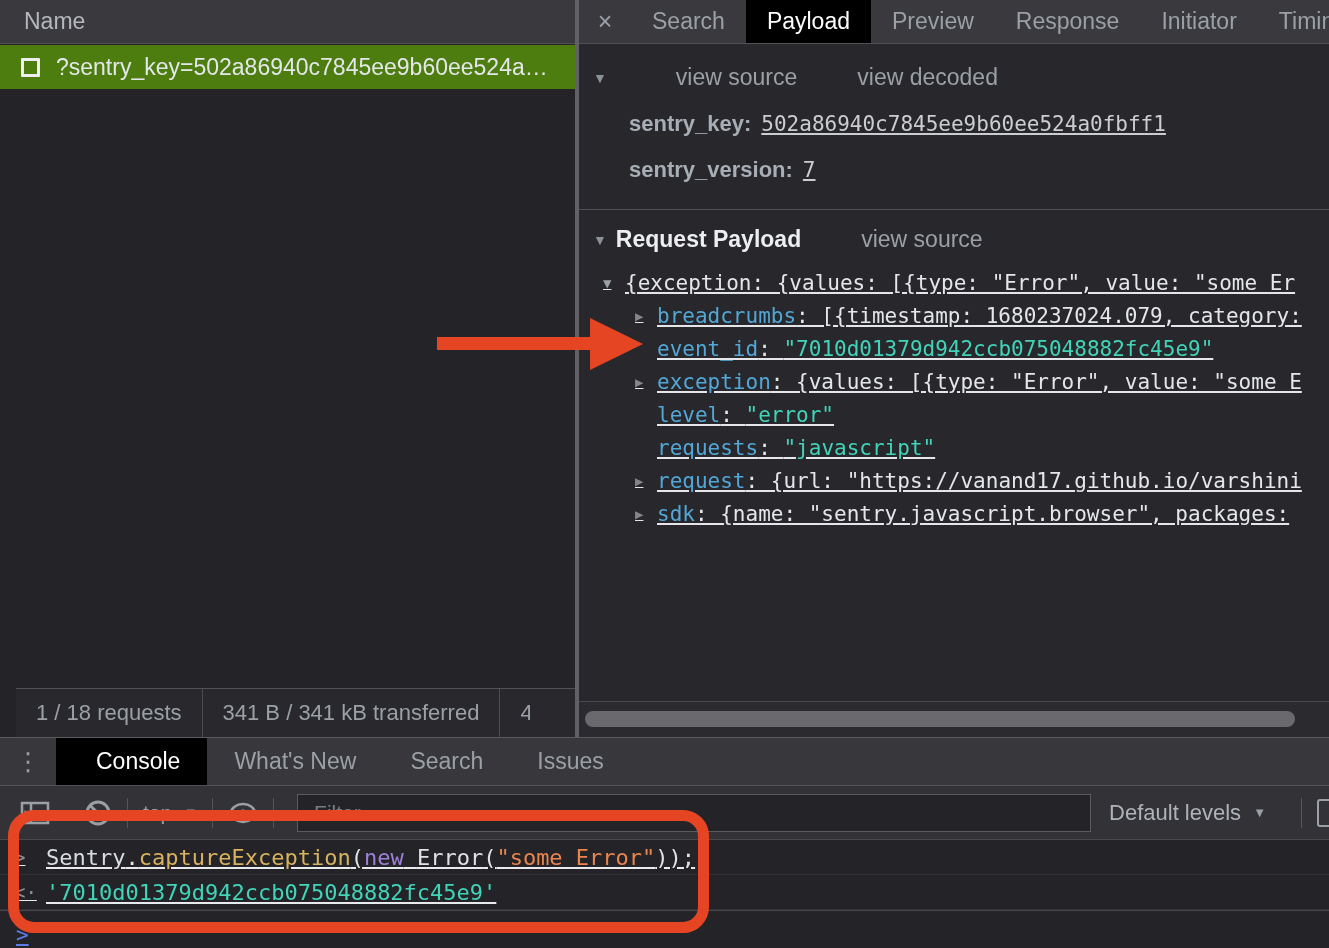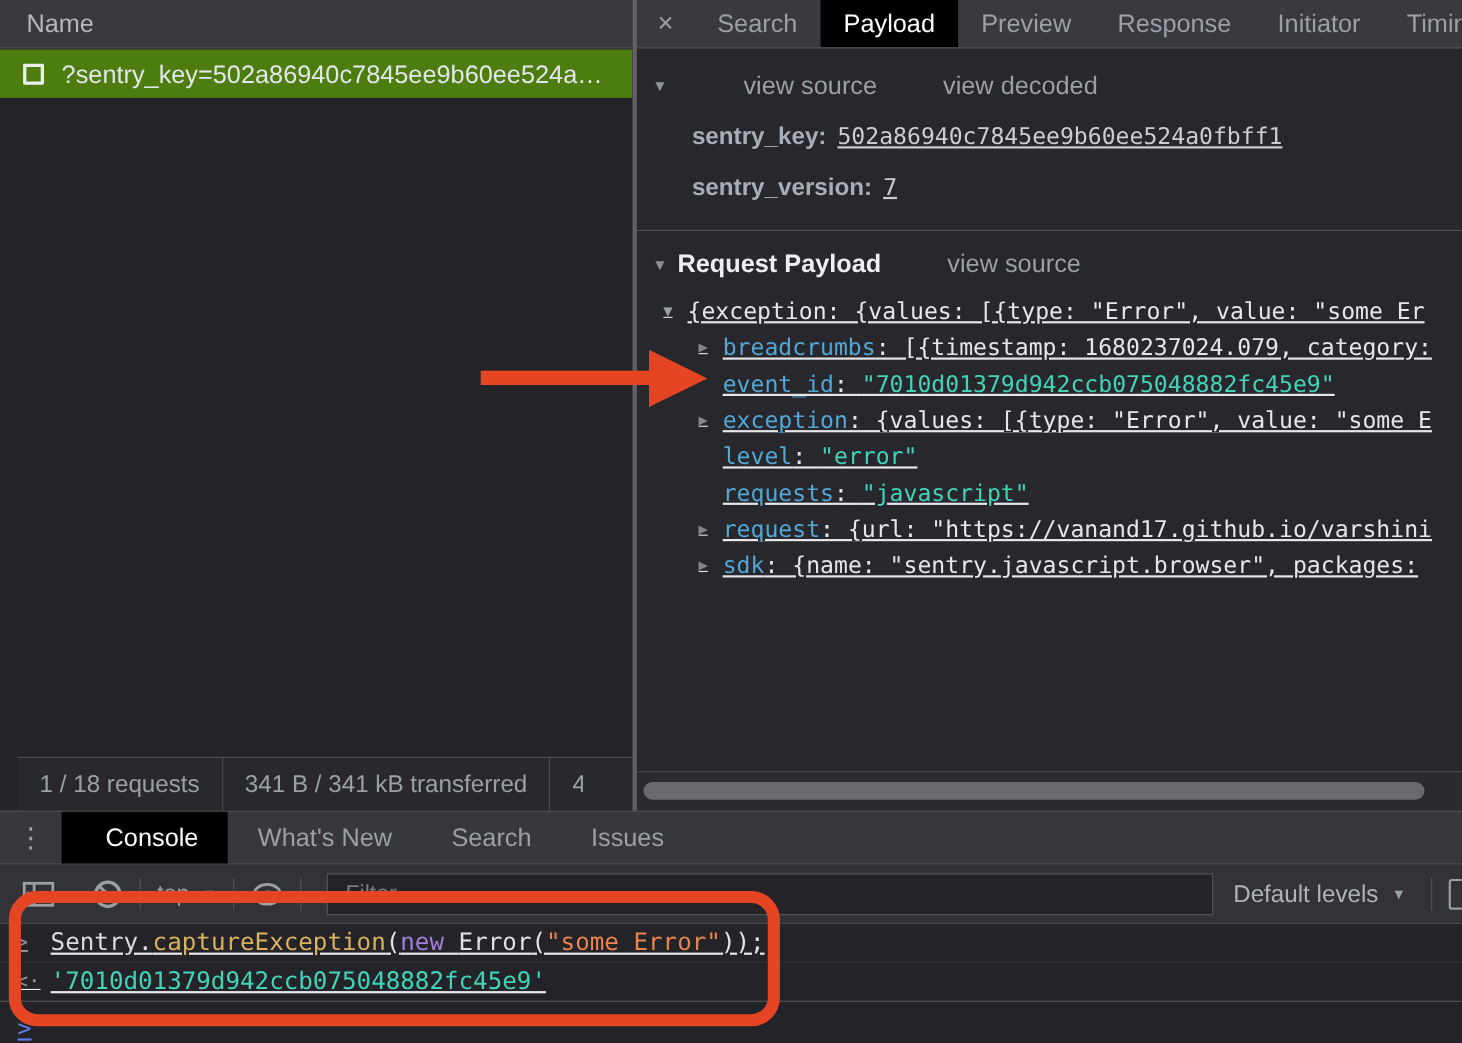--- a/index.html
+++ b/index.html
@@ -63,21 +63,21 @@
   .kebab { flex:0 0 56px; display:flex; align-items:center; justify-content:center; color:#9aa0a6; font-size:25px; }
   .ctab { flex:0 0 auto; display:flex; align-items:center; padding:0 27px; }
   .ctab.active { background:#000; color:#fff;padding-left:40px; }
 
   .console-toolbar { height:54px; background:#333337; border-bottom:1px solid #47474c; display:flex; align-items:center; overflow:hidden;text-align:right; }
   .tb-icon { flex:0 0 auto; display:flex; align-items:center; justify-content:center; color:#9aa0a6; }
   .tb-sep { flex:0 0 1px; width:1px; height:30px; background:#55555a; margin:0 15px; }
   .ctx-select { flex:0 0 auto; color:#9aa0a6; font-size:21px; display:flex; align-items:center; gap:12px; }
   .dd-arrow { font-size:13px; color:#9aa0a6; }
   .filter-input { flex:1 1 auto; height:38px; background:#242428; border:1px solid #5a5a5f; display:flex; align-items:center; padding-left:16px; margin:0 18px 0 8px; color:#777d84; font-size:21px; }
-  .default-levels { flex:0 0 auto; color:#aeb3b9; font-size:22px; display:flex; align-items:center; gap:12px; margin-right:8px; }
+  .default-levels { flex:0 0 auto; color:#aeb3b9; font-size:22px; display:flex; align-items:center; gap:12px; margin-right:20px; }
   .clipped-icon { flex:0 0 auto; width:28px; height:28px; border:2px solid #9aa0a6; border-radius:3px; margin-right:-16px; }
 
   .cmsg { display:flex; align-items:center; height:35px; border-bottom:1px solid #303035; padding-left:14px; font-size:22px; white-space:pre; }
   .micon { flex:0 0 32px; color:#8b9198; font-size:19px; }
   .seg-var { color:#d9dde2; }
   .seg-fn { color:#d8b25e; }
   .seg-kw { color:#9d80d8; }
   .seg-sorange { color:#ea854f; }
   .seg-steal { color:#41d4b9; }
   .seg-cplain { color:#e0e2e6; }

